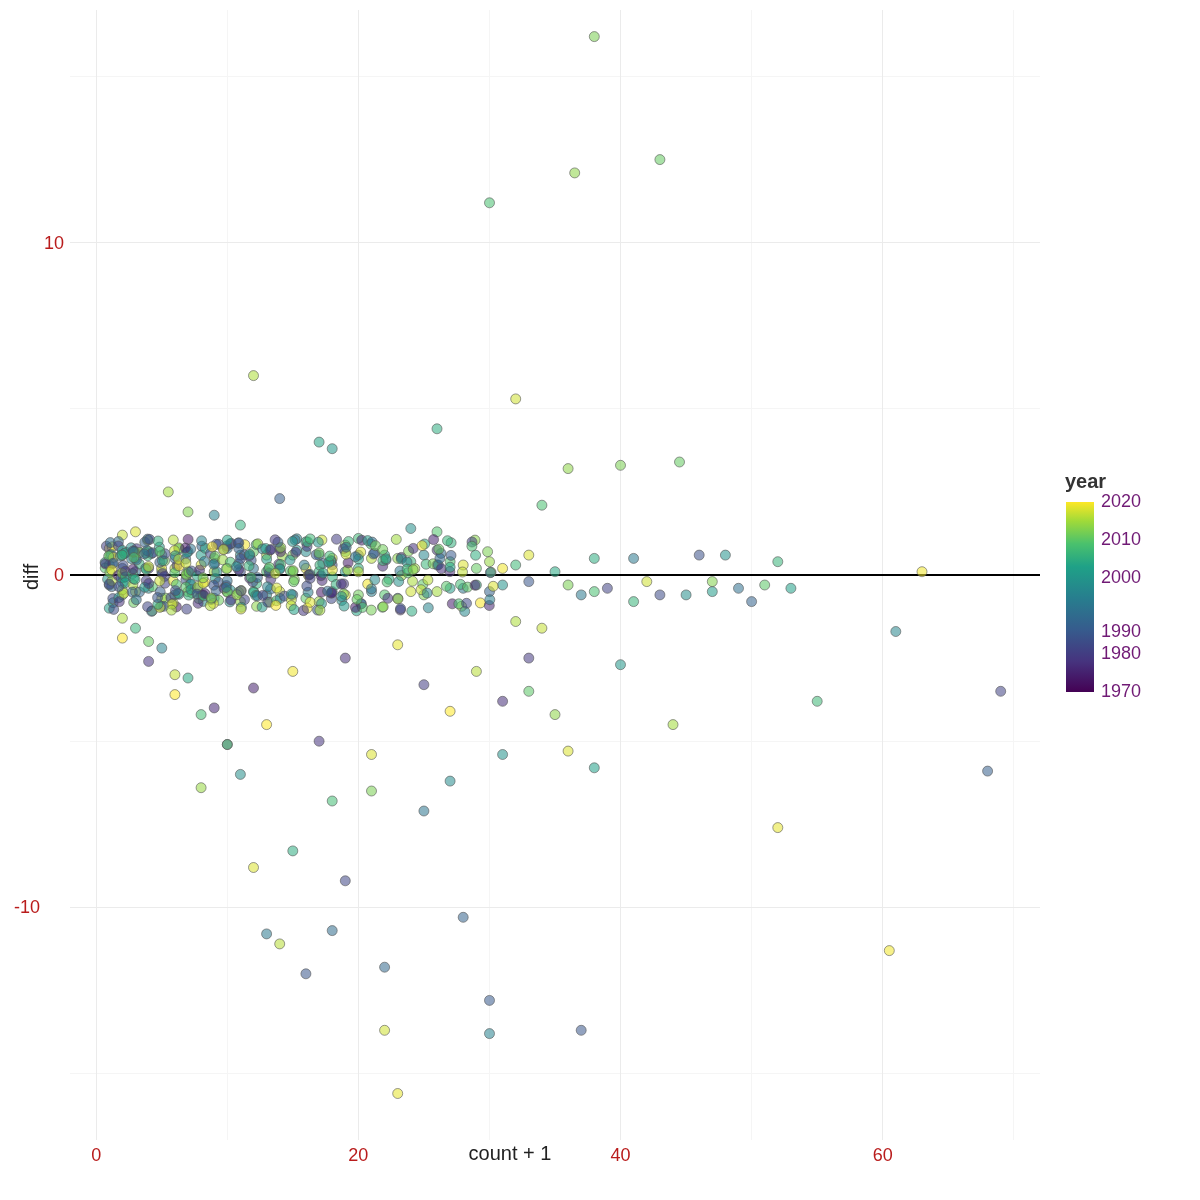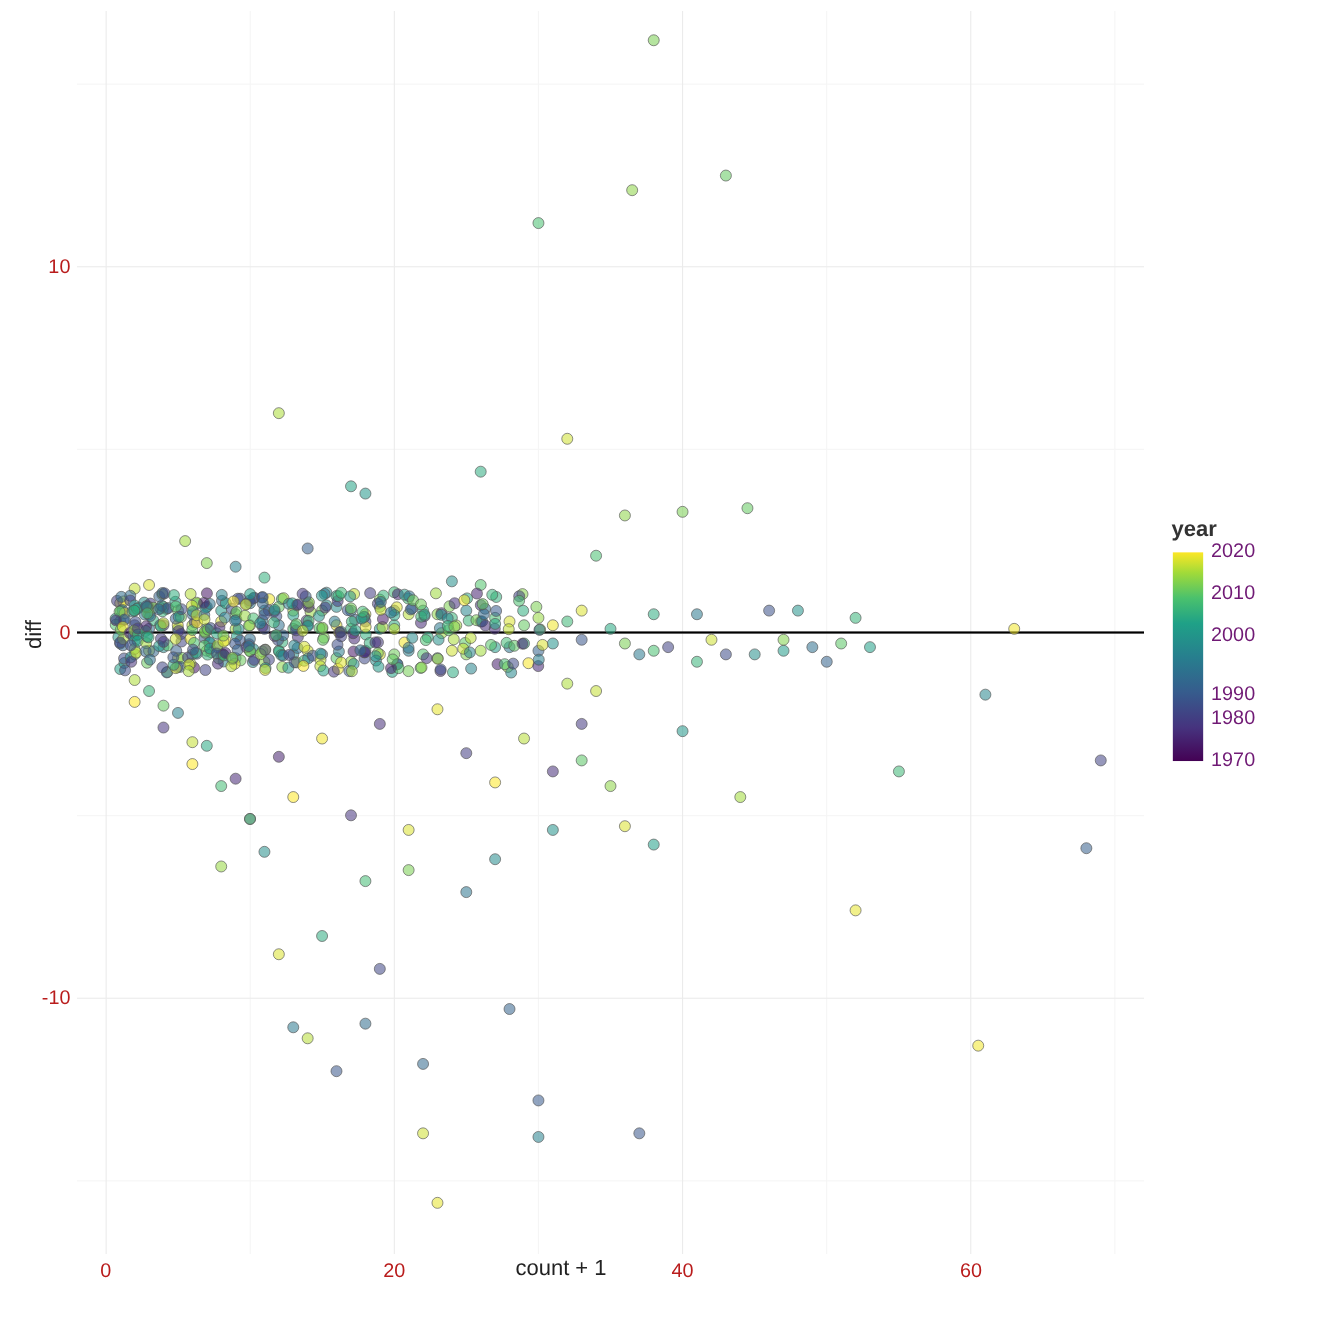--- a/index.html
+++ b/index.html
@@ -728,16 +728,16 @@
           <div class="legend-tick" style="top: 152px; left: 6px;">1980</div>
           <div class="legend-tick" style="top: 190px; left: 6px;">1970</div>
         </div>
     </div>
   </div>
 
 <div class="axis-tick-label" style="left: 96.2162px; top: 1145px; transform: translateX(-50%);">0</div>
     <div class="axis-tick-label" style="left: 358.378px; top: 1145px; transform: translateX(-50%);">20</div>
     <div class="axis-tick-label" style="left: 620.541px; top: 1145px; transform: translateX(-50%);">40</div>
     <div class="axis-tick-label" style="left: 882.703px; top: 1145px; transform: translateX(-50%);">60</div>
-    <div class="axis-tick-label" style="right: 1136px; left: 14px; top: 907.353px; transform: translateY(-50%); text-align: right; width: 50px;">-10</div>
+    <div class="axis-tick-label" style="right: 1136px; left: 14px; top: 907.353px; transform: translateY(-50%); width: 50px;">-10</div>
     <div class="axis-tick-label" style="right: 1136px; left: 14px; top: 575px; transform: translateY(-50%); text-align: right; width: 50px;">0</div>
     <div class="axis-tick-label" style="right: 1136px; left: 14px; top: 242.647px; transform: translateY(-50%); text-align: right; width: 50px;">10</div>
   </div>
 
 </body></html>

